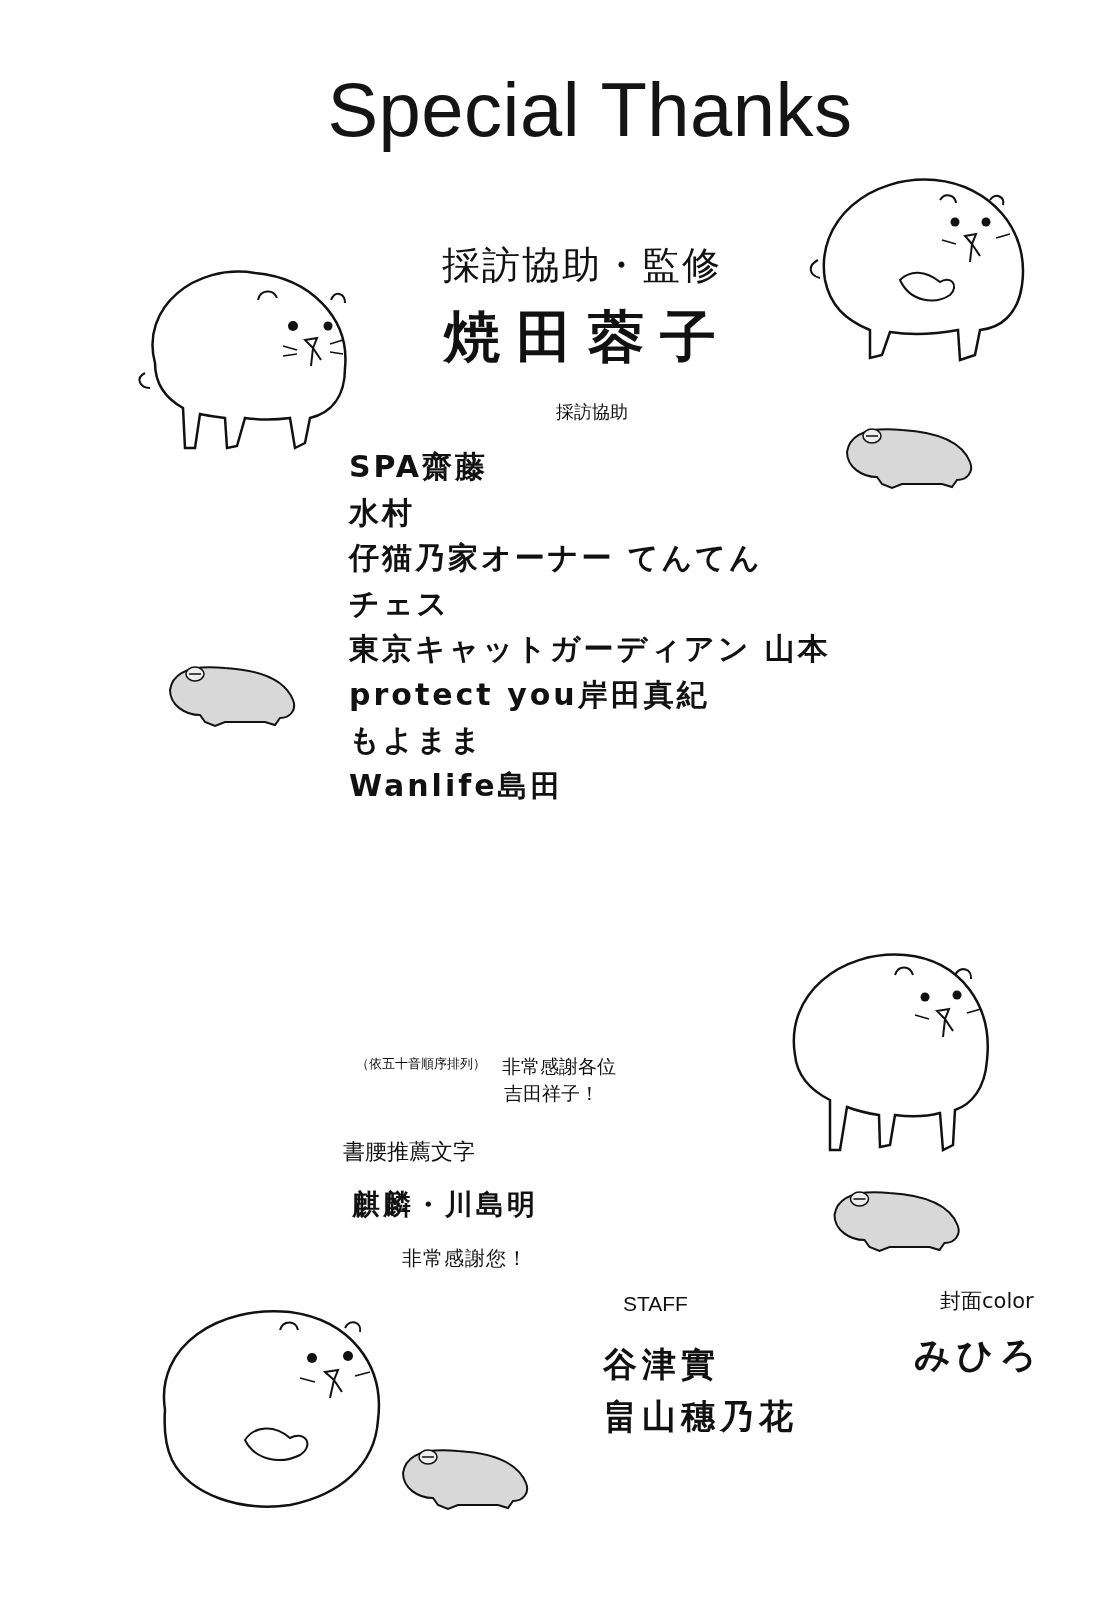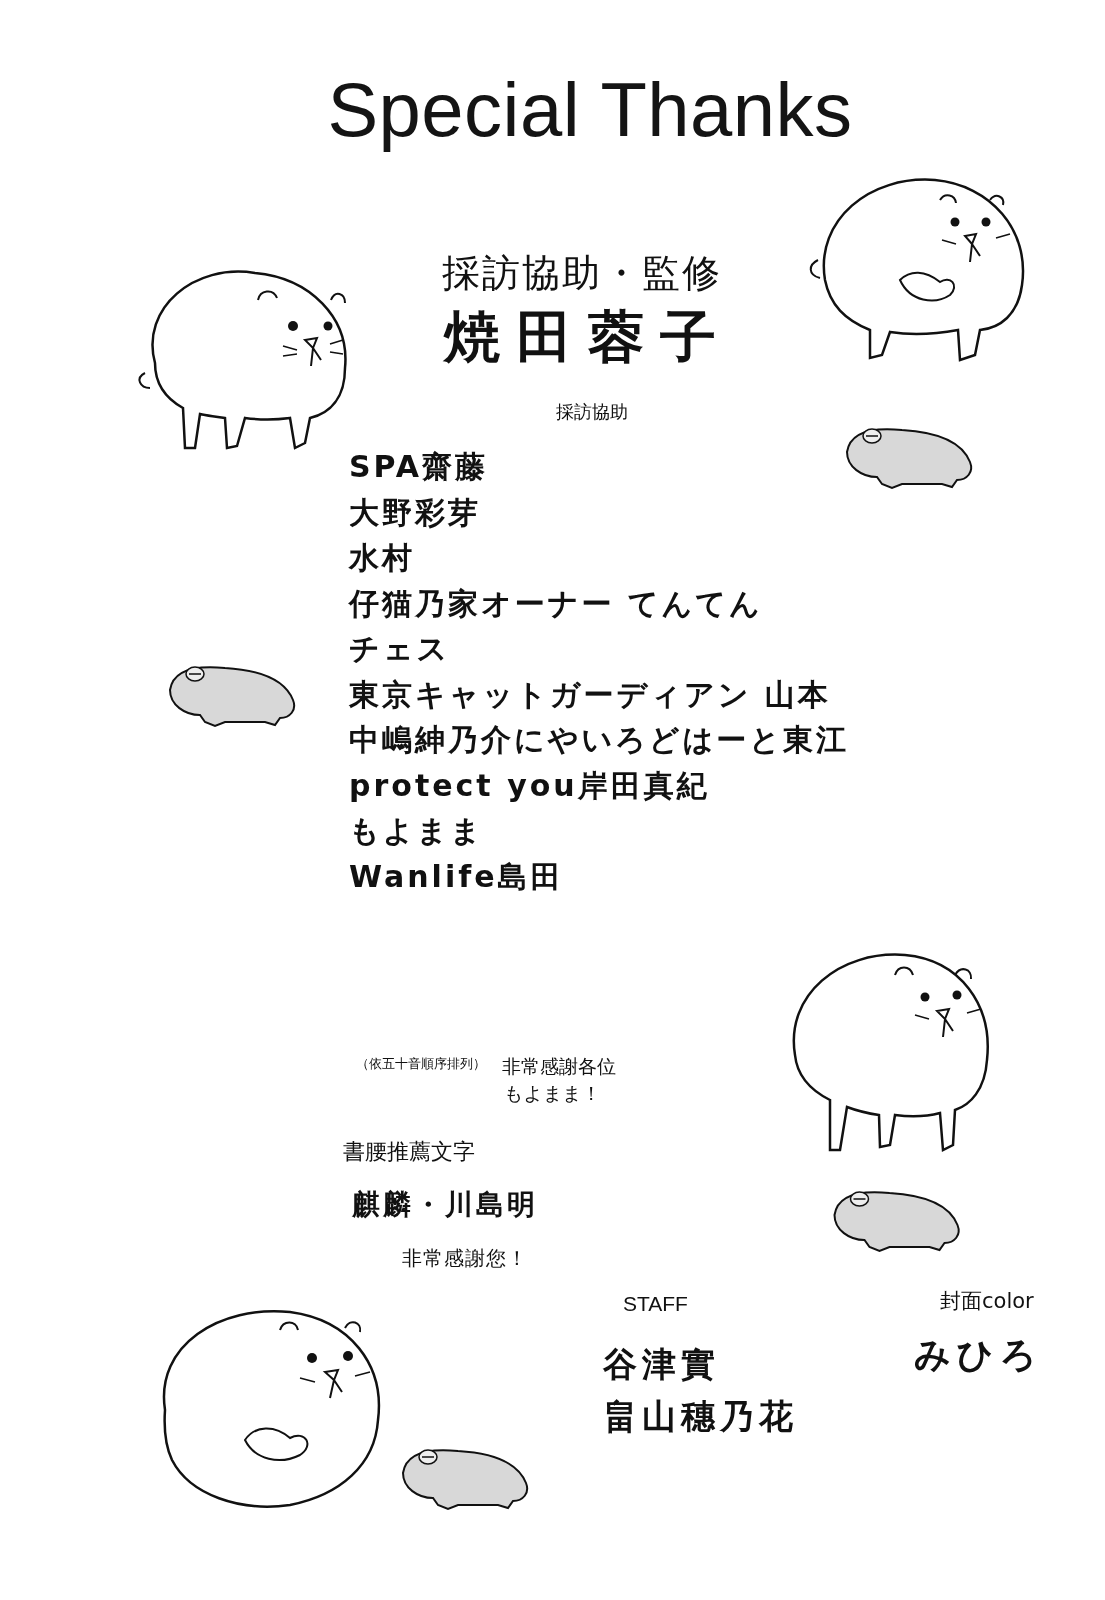--- a/index.html
+++ b/index.html
@@ -2,21 +2,21 @@
 <html><head>
   <meta charset="utf-8">
   <style>
     html, body { margin: 0; padding: 0; }
     body {
       width: 1105px; height: 1600px; background: #ffffff; position: relative; overflow: hidden;
       font-family: "DejaVu Sans", sans-serif; color: #111;
     }
     .abs { position: absolute; }
     .title { left: 0; width: 1180px; top: 66px; text-align: center; font-family: "Liberation Sans", sans-serif; font-size: 76px; letter-spacing: 0.5px; color: #141414; }
-    .h-super { left: 442px; top: 248px; font-size: 38px; font-weight: normal; letter-spacing: 2px; }
+    .h-super { left: 442px; top: 240px; font-size: 38px; font-weight: normal; letter-spacing: 2px; }
     .h-name { left: 444px; top: 300px; font-size: 56px; font-weight: bold; letter-spacing: 16px; font-family: "DejaVu Serif", serif; }
     .h-small { left: 556px; top: 400px; font-size: 18px; }
     .names { left: 349px; top: 444px; }
     .names .row { font-size: 30px; font-weight: bold; height: 45.5px; line-height: 45.5px; letter-spacing: 3px; white-space: nowrap; }
     .note { left: 356px; top: 1055px; font-size: 13px; }
     .note-big { left: 502px; top: 1053px; font-size: 19px; line-height: 27px; }
     .obi-label { left: 343px; top: 1137px; font-size: 22px; }
     .obi-name { left: 352px; top: 1186px; font-size: 28px; font-weight: bold; letter-spacing: 3px; }
     .obi-thanks { left: 402px; top: 1245px; font-size: 20px; letter-spacing: 1px; }
     .staff-label { left: 623px; top: 1292px; font-size: 21px; font-family: "Liberation Sans", sans-serif; }
@@ -30,35 +30,33 @@
 <body>
 
 <div class="abs title">Special Thanks</div>
 
 <div class="abs h-super">採訪協助・監修</div>
 <div class="abs h-name">焼田蓉子</div>
 <div class="abs h-small">採訪協助</div>
 
 <div class="abs names">
   <div class="row">SPA齋藤</div>
-  <div class="row">大野彩芽</div>
   <div class="row">水村</div>
   <div class="row">仔猫乃家オーナー てんてん</div>
   <div class="row">チェス</div>
   <div class="row">東京キャットガーディアン 山本</div>
-  <div class="row">中嶋紳乃介にやいろどはーと東江</div>
   <div class="row">protect you岸田真紀</div>
   <div class="row">もよまま</div>
   <div class="row">Wanlife島田</div>
 </div>
 
 <div class="abs note">（依五十音順序排列）</div>
 <div class="abs note-big">
   <div>非常感謝各位</div>
-  <div style="padding-left:2px">もよまま！</div>
+  <div style="padding-left:2px">吉田祥子！</div>
 </div>
 
 <div class="abs obi-label">書腰推薦文字</div>
 <div class="abs obi-name">麒麟・川島明</div>
 <div class="abs obi-thanks">非常感謝您！</div>
 
 <div class="abs staff-label">STAFF</div>
 <div class="abs staff-names">
   <div class="row">谷津實</div>
   <div class="row">畠山穗乃花</div>

